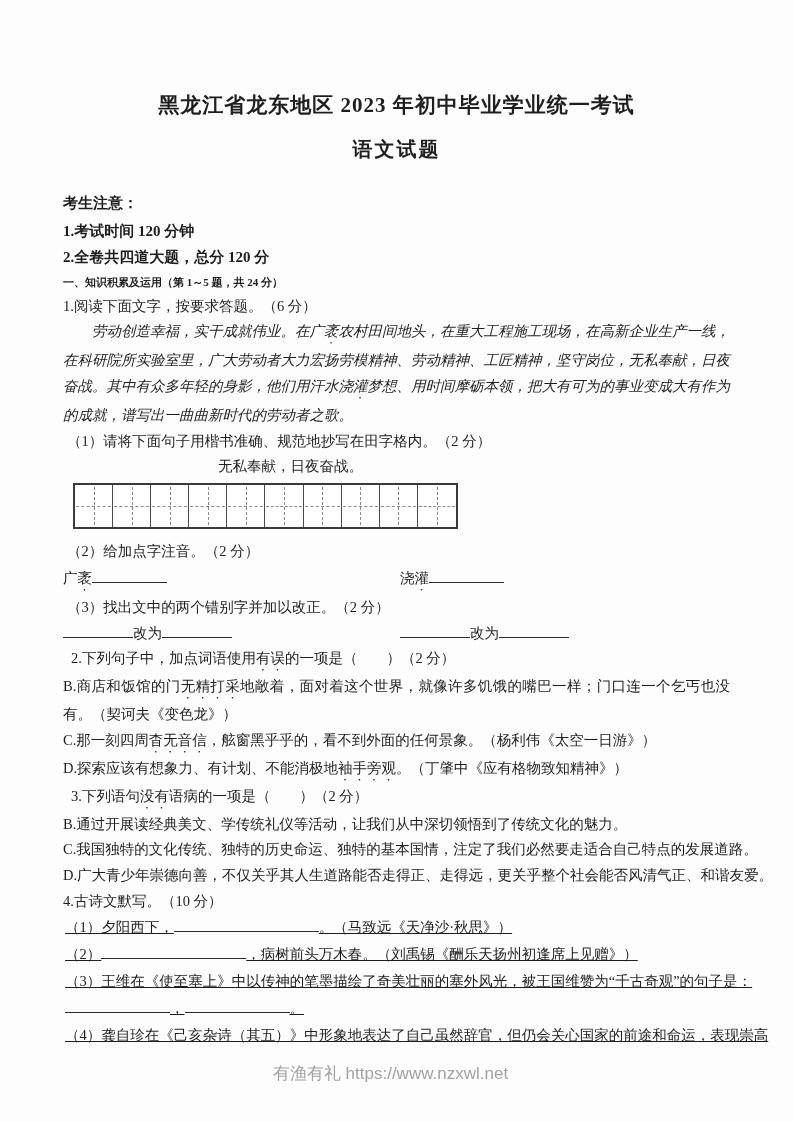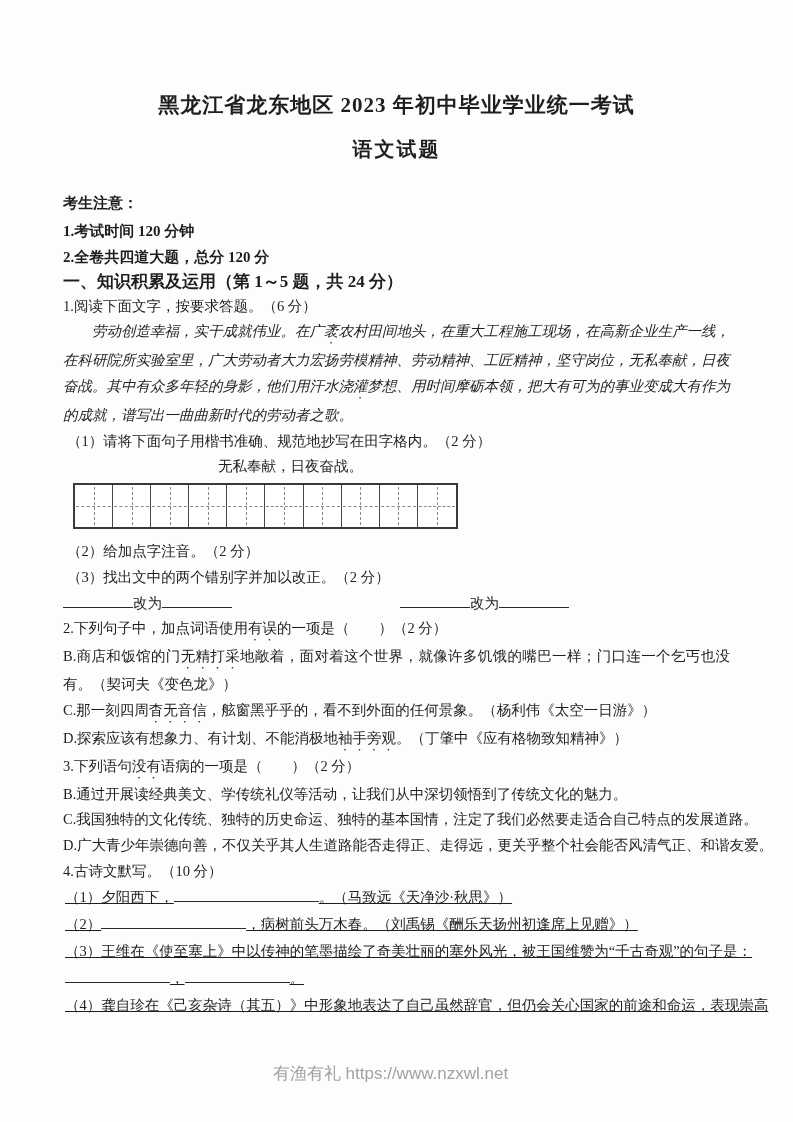--- a/index.html
+++ b/index.html
@@ -32,21 +32,21 @@
     line-height: 26px;
     font-weight: bold;
     text-align: center;
     letter-spacing: 2px;
   }
   .line { margin:0; font-size:14.5px; line-height:26px; }
   .bold { font-weight: bold; }
   .notice-head { margin-top:27px; font-size:15px; line-height:28px; }
   .notice-item1 { font-size:15px; line-height:28px; }
   .notice-item2 { font-size:15px; line-height:25px; }
-  .section-head { font-size:17px; line-height:24px; }
+  .section-head { font-size:11px; line-height:24px; }
   .q1-stem { line-height:24px; }
   .passage {
     margin:0;
     font-size:14.5px;
     line-height:26px;
     font-style: italic;
     text-align: justify;
     text-indent: 2em;
   }
   .sub-stem { line-height:26px; padding-left:4px; }
@@ -91,21 +91,21 @@
   .pair-row { display:flex; font-size:14.5px; line-height:28px; }
   .pair-row .group1 { width:337px; }
   .gaiwei-row { line-height:26px; }
   .em-dot {
     -webkit-text-emphasis: filled dot;
     -webkit-text-emphasis-position: under right;
     text-emphasis: filled dot;
     text-emphasis-position: under right;
   }
   .opt { text-align: justify; line-height:25.5px; }
-  .q-stem { line-height:25.5px; }
+  .q-stem { line-height:25.5px;margin-left:8px; }
   .poem-line { line-height:27px; padding-left:2px;text-decoration:underline; }
   .q4-stem { line-height:26px; }
   .nowrap { white-space: nowrap; text-align:right; }
   .footer {
     position:absolute;
     left:0; right:12px;
     top:1062px;
     text-align:center;
     font-family: "Liberation Sans", "DejaVu Sans", sans-serif;
     font-size:17px;
@@ -142,20 +142,24 @@
       <div class="tzg-cell"></div>
       <div class="tzg-cell"></div>
       <div class="tzg-cell"></div>
       <div class="tzg-cell"></div>
       <div class="tzg-cell"></div>
       <div class="tzg-cell"></div>
     </div>
 
     <p class="line sub-stem" style="margin-top:9px;">（2）给加点字注音。（2 分）</p>
 
+    <div class="pair-row">
+      <span class="group1"><span>广</span><span class="em-dot">袤</span><span class="blank w75"></span></span>
+      <span><span>浇</span><span class="em-dot">灌</span><span class="blank w75"></span></span>
+    </div>
 
     <p class="line sub-stem">（3）找出文中的两个错别字并加以改正。（2 分）</p>
 
     <div class="pair-row gaiwei-row">
       <span class="group1"><span class="blank w70"></span><span>改为</span><span class="blank w70"></span></span>
       <span><span class="blank w70"></span><span>改为</span><span class="blank w70"></span></span>
     </div>
 
     <p class="line q-stem"><span>2.下列句子中，加点词语使用</span><span class="em-dot">有误</span><span>的一项是（　　）（2 分）</span></p>
 

